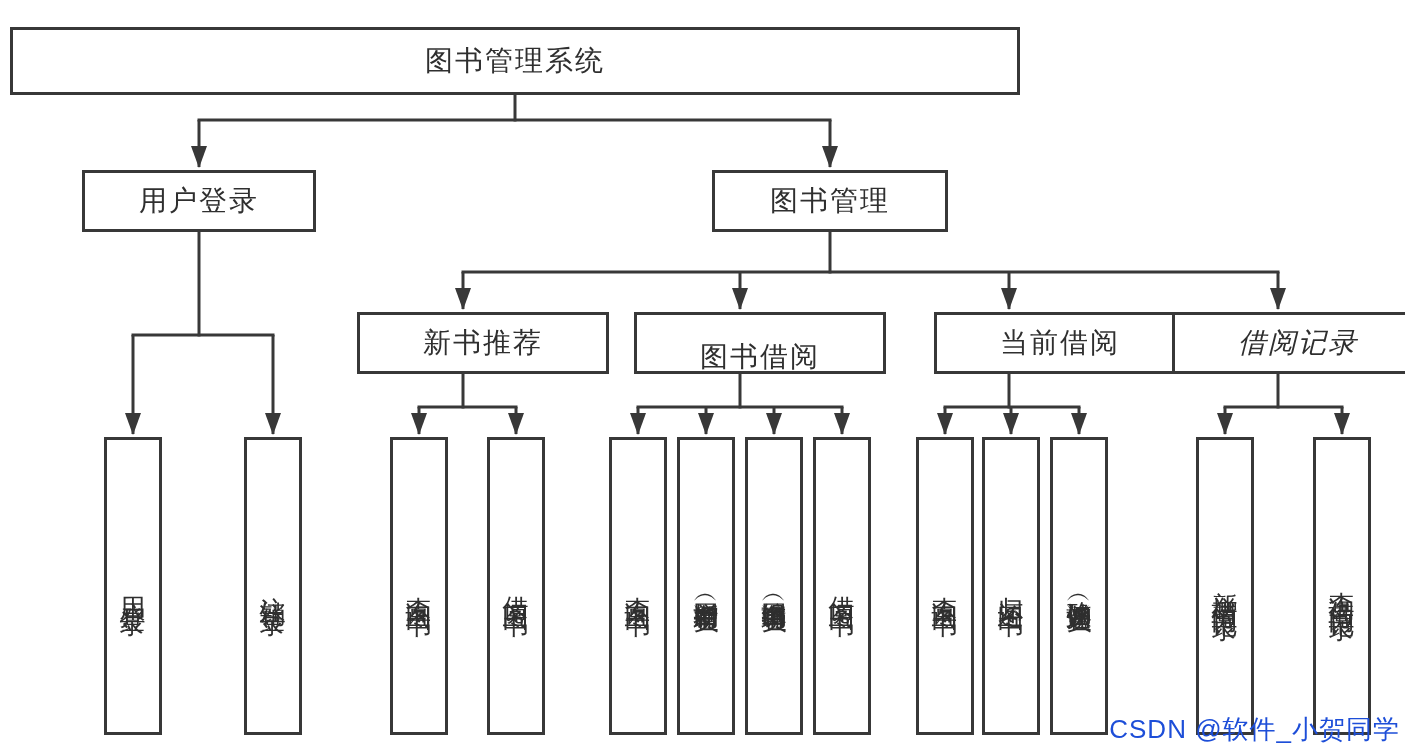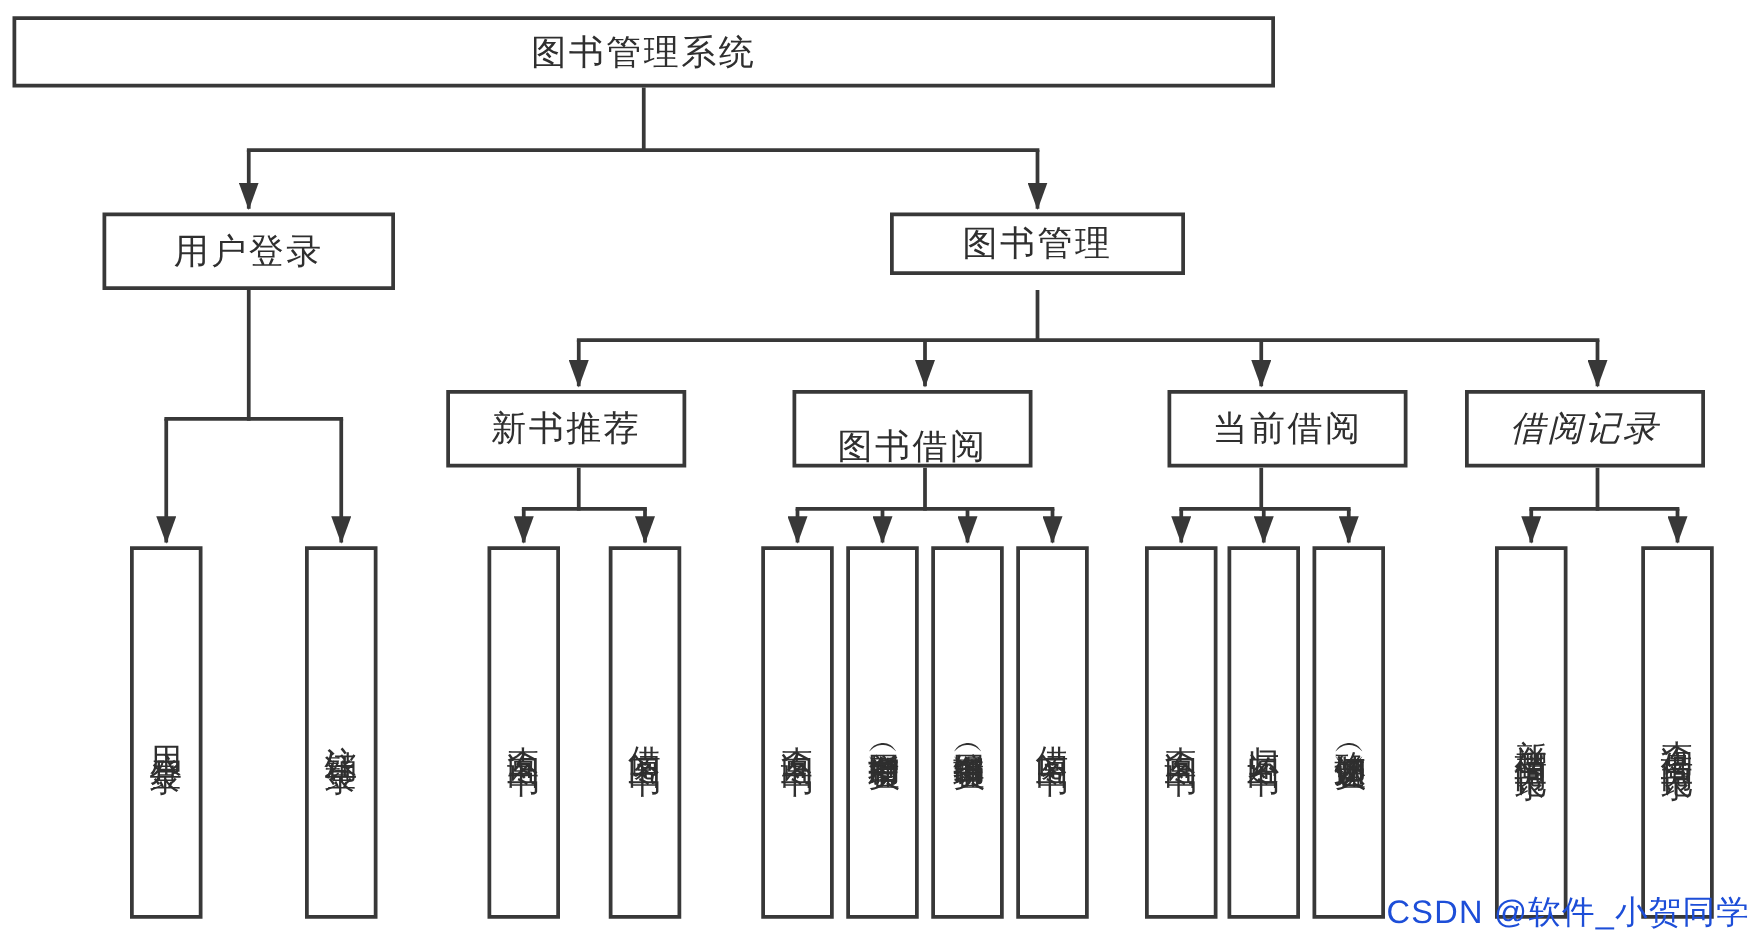--- a/index.html
+++ b/index.html
@@ -26,24 +26,24 @@
     background: #ffffff;
     color: #2f2f2f;
     display: flex;
     align-items: center;
     justify-content: center;
     z-index: 2;
     font-size: 28px;
     letter-spacing: 2px;
     line-height: 1;
   }
-  .node.root  { left: 10px;  top: 13px;  width: 1010px; height: 57px; text-align: center; }
+  .node.root  { left: 10px;  top: 27px;  width: 1010px; height: 68px; text-align: center; }
   .node.l2a   { left: 82px;  top: 170px; width: 234px;  height: 62px; }
-  .node.l2b   { left: 712px; top: 170px; width: 236px;  height: 50px; }
-  .node.l3    { top: 312px; width: 192px; height: 62px; }
+  .node.l2b   { left: 712px; top: 170px; width: 236px;  height: 62px; }
+  .node.l3    { top: 312px; width: 252px; height: 62px; }
   .node.l3.c1 { left: 357px; }
   .node.l3.c2 { left: 634px; align-items: flex-end; }
   .node.l3.c3 { left: 903px; margin-left: 31px; }
   .node.l3.c4 { left: 1172px; font-style: italic; }
   .node.leaf  { top: 437px; width: 58px; height: 298px; }
   .leaf .vtext {
     writing-mode: vertical-rl;
     text-orientation: mixed;
     font-size: 26px;
     letter-spacing: 5px;

